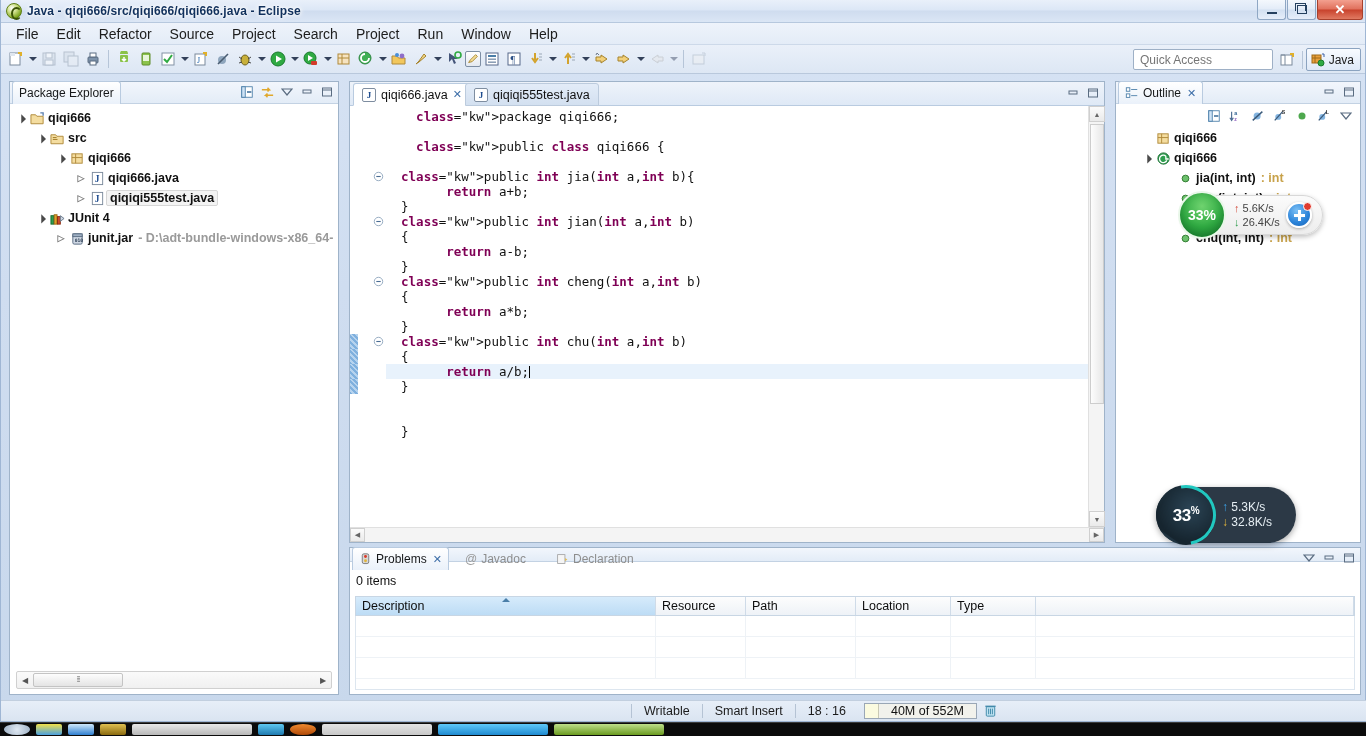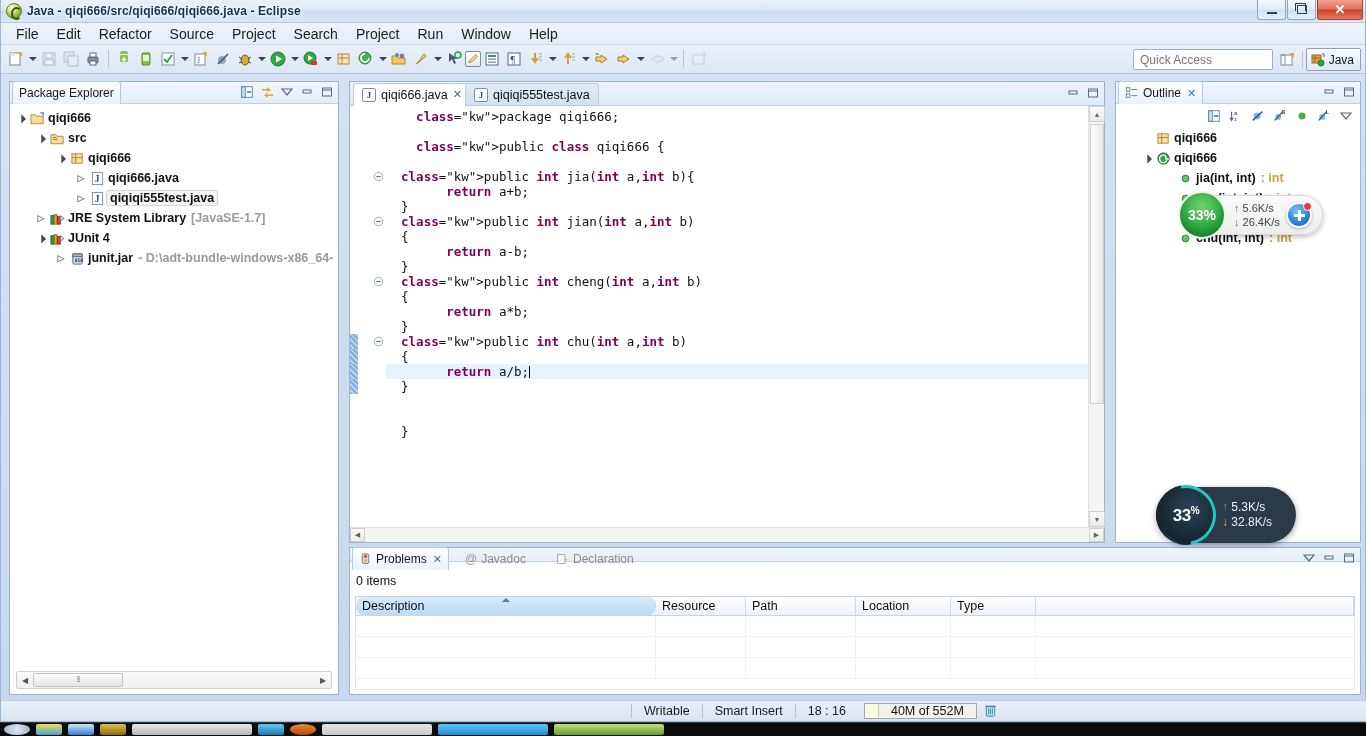--- a/index.html
+++ b/index.html
@@ -199,21 +199,21 @@
 
   
   .ptabs { height:14px; position:relative; background: linear-gradient(to bottom,#f2f6fc,#e3ecf7); border-bottom:1px solid #c3d2e3;}
   .items-count { position:absolute; left:6px; top:26px; font-size:12.5px; color:#111; }
   .ptable-head {
     position:absolute; left:5px; right:5px; top:48px; height:20px;
     display:flex; border:1px solid #c8d6e4;
     background: linear-gradient(to bottom,#fdfdfd,#eef2f7);
   }
   .pth { border-right:1px solid #cfdbe8; font-size:12.5px; color:#0d0d0d; padding: 2px 6px; position:relative; }
-  .pth.sorted { background: linear-gradient(to bottom,#d6ebfb,#bddcf5); border-radius: 8px; }
+  .pth.sorted { background: linear-gradient(to bottom,#d6ebfb,#bddcf5); }
   .pth .sortarr { position:absolute; left:50%; top:1px; margin-left:-4px;
     border-left:4px solid transparent;border-right:4px solid transparent;border-bottom:4px solid #4a7ea8;}
   .ptable-body { position:absolute; left:5px; right:5px; top:68px; bottom:4px; border:1px solid #dde6ef; border-top:none; background:#fff; }
   .prow-line { height:21px; border-bottom:1px solid #eef2f6; display:flex; }
   .pcell { border-right:1px solid #eef2f6; }
 
   
   .statusbar {
     position:absolute; left:0; bottom:0; width:1366px; height:21px;
     background: linear-gradient(to bottom,#e7eef8,#dae4f1);
@@ -604,33 +604,20 @@
               </div>
               <div class="trow" style="padding-left: 60px;">
                 <span class="twist closed"></span>
                 <span class="tico">
                   <svg class="icon-svg" width="15" height="15" viewBox="0 0 16 16">
                     <rect x="2.5" y="1.5" width="11" height="13" fill="#fff" stroke="#7b8a9c"></rect>
                     <text x="5" y="12" font-size="10" fill="#1f4d8f" font-family="serif">J</text>
                   </svg>
                 </span>
                 <span class="tlabel sel">qiqiqi555test.java</span>
-              </div>
-              <div class="trow" style="padding-left: 20px;">
-                <span class="twist closed"></span>
-                <span class="tico">
-                  <svg class="icon-svg" width="15" height="15" viewBox="0 0 16 16">
-                    <rect x="1" y="5" width="3" height="9" fill="#2f9e4f" stroke="#186a30"></rect>
-                    <rect x="4.5" y="4" width="3" height="10" fill="#e0a02a" stroke="#9a6a10"></rect>
-                    <rect x="8" y="6" width="3" height="8" fill="#d04a2a" stroke="#8a2a10"></rect>
-                    <path d="M11 5 l4 3 l-4 3 z" fill="#cfd8e4" stroke="#6b7b8d"></path>
-                  </svg>
-                </span>
-                <span class="tlabel">JRE System Library</span>
-                <span class="dim" style="padding-left: 5px;">[JavaSE-1.7]</span>
               </div>
               <div class="trow" style="padding-left: 20px;">
                 <span class="twist open"></span>
                 <span class="tico">
                   <svg class="icon-svg" width="15" height="15" viewBox="0 0 16 16">
                     <rect x="1" y="5" width="3" height="9" fill="#2f9e4f" stroke="#186a30"></rect>
                     <rect x="4.5" y="4" width="3" height="10" fill="#e0a02a" stroke="#9a6a10"></rect>
                     <rect x="8" y="6" width="3" height="8" fill="#d04a2a" stroke="#8a2a10"></rect>
                     <path d="M11 5 l4 3 l-4 3 z" fill="#cfd8e4" stroke="#6b7b8d"></path>
                   </svg>

